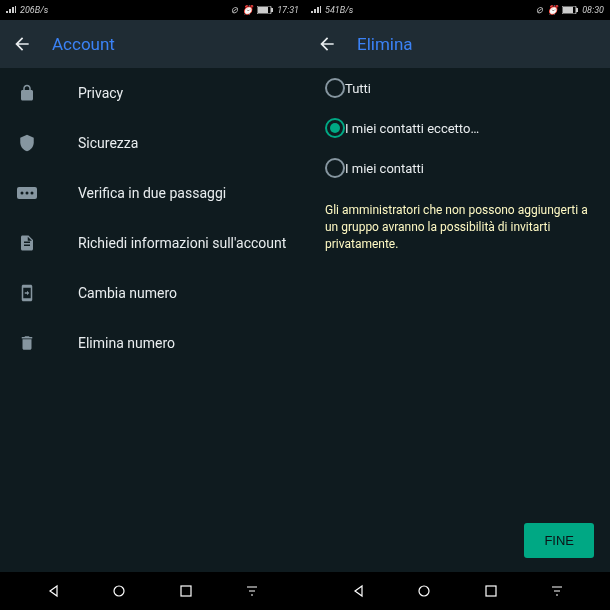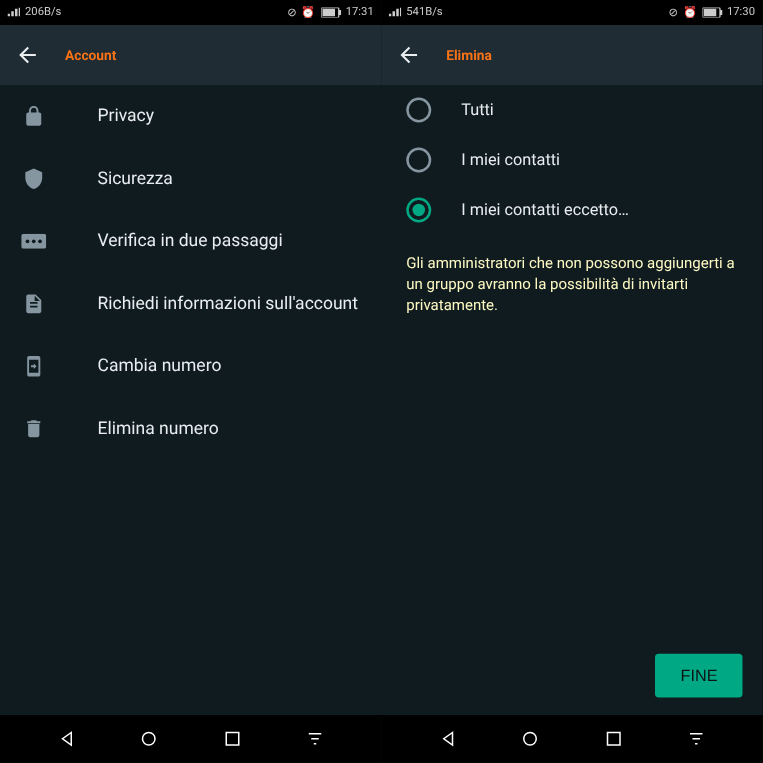--- a/index.html
+++ b/index.html
@@ -20,20 +20,21 @@
       position: relative;
     }
     .status-bar {
       height: 20px;
       background: #000;
       color: #ccc;
       font-size: 9px;
       display: flex;
       justify-content: space-between;
       padding: 0 6px;
+      font-style: italic;
     }
     .status-left, .status-right {
       display: flex;
       align-items: center;
       gap: 4px;
     }
     .app-bar {
       height: 48px;
       background: #1f2c34;
       display: flex;
@@ -43,23 +44,23 @@
     }
     .back-arrow {
       width: 20px;
       height: 20px;
       display: flex;
       align-items: center;
       justify-content: center;
       cursor: pointer;
     }
     .app-title {
-      color: #f97316;
-      font-size: 11px;
-      font-weight: 700;
+      color: #3b82f6;
+      font-size: 17px;
+      font-weight: 400;
     }
     .content {
       flex: 1;
       background: #0f1b1f;
       overflow-y: auto;
     }
     .list-item {
       display: flex;
       align-items: center;
       padding: 14px 16px;
@@ -82,21 +83,20 @@
     }
     .section-header {
       color: #00a884;
       font-size: 12px;
       padding: 16px 20px 8px;
     }
     .radio-item {
       display: flex;
       align-items: center;
       padding: 10px 20px;
-      gap: 24px;
       cursor: pointer;
     }
     .radio-circle {
       width: 20px;
       height: 20px;
       border: 2px solid #8696a0;
       border-radius: 50%;
       flex-shrink: 0;
       position: relative;
     }
@@ -282,47 +282,47 @@
     <div class="status-right">
       <span>⊘</span>
       <span>⏰</span>
       <span>
         <svg width="16" height="8" viewBox="0 0 16 8">
             <rect x="0" y="0" width="14" height="8" rx="1" fill="none" stroke="#ccc"></rect>
             <rect x="14" y="2" width="2" height="4" fill="#ccc"></rect>
             <rect x="1" y="1" width="10" height="6" fill="#ccc"></rect>
           </svg>
       </span>
-      <span>17:30</span>
+      <span>08:30</span>
     </div>
   </div>
 
   <div class="app-bar">
     <div class="back-arrow">
       <svg width="20" height="20" viewBox="0 0 24 24">
           <path d="M20 11H7.83l5.59-5.59L12 4l-8 8 8 8 1.41-1.41L7.83 13H20v-2z" fill="#e9edef"></path>
         </svg>
     </div>
     <div class="app-title">Elimina</div>
   </div>
 
   <div class="content">
 
     <div class="radio-item">
       <div class="radio-circle"></div>
       <div class="radio-label">Tutti</div>
     </div>
     <div class="radio-item">
+      <div class="radio-circle selected"></div>
+      <div class="radio-label">I miei contatti eccetto…</div>
+    </div>
+    <div class="radio-item">
       <div class="radio-circle"></div>
       <div class="radio-label">I miei contatti</div>
     </div>
-    <div class="radio-item">
-      <div class="radio-circle selected"></div>
-      <div class="radio-label">I miei contatti eccetto…</div>
-    </div>
 
     <div class="helper-text">Gli amministratori che non possono aggiungerti a un gruppo avranno la possibilità di invitarti privatamente.</div>
   </div>
 
   <button class="done-button">FINE</button>
 
   <div class="nav-bar">
     <div class="nav-btn">
       <svg width="14" height="14" viewBox="0 0 14 14">
           <path d="M11 2L4 7l7 5V2z" fill="none" stroke="#fff" stroke-width="1.2"></path>

